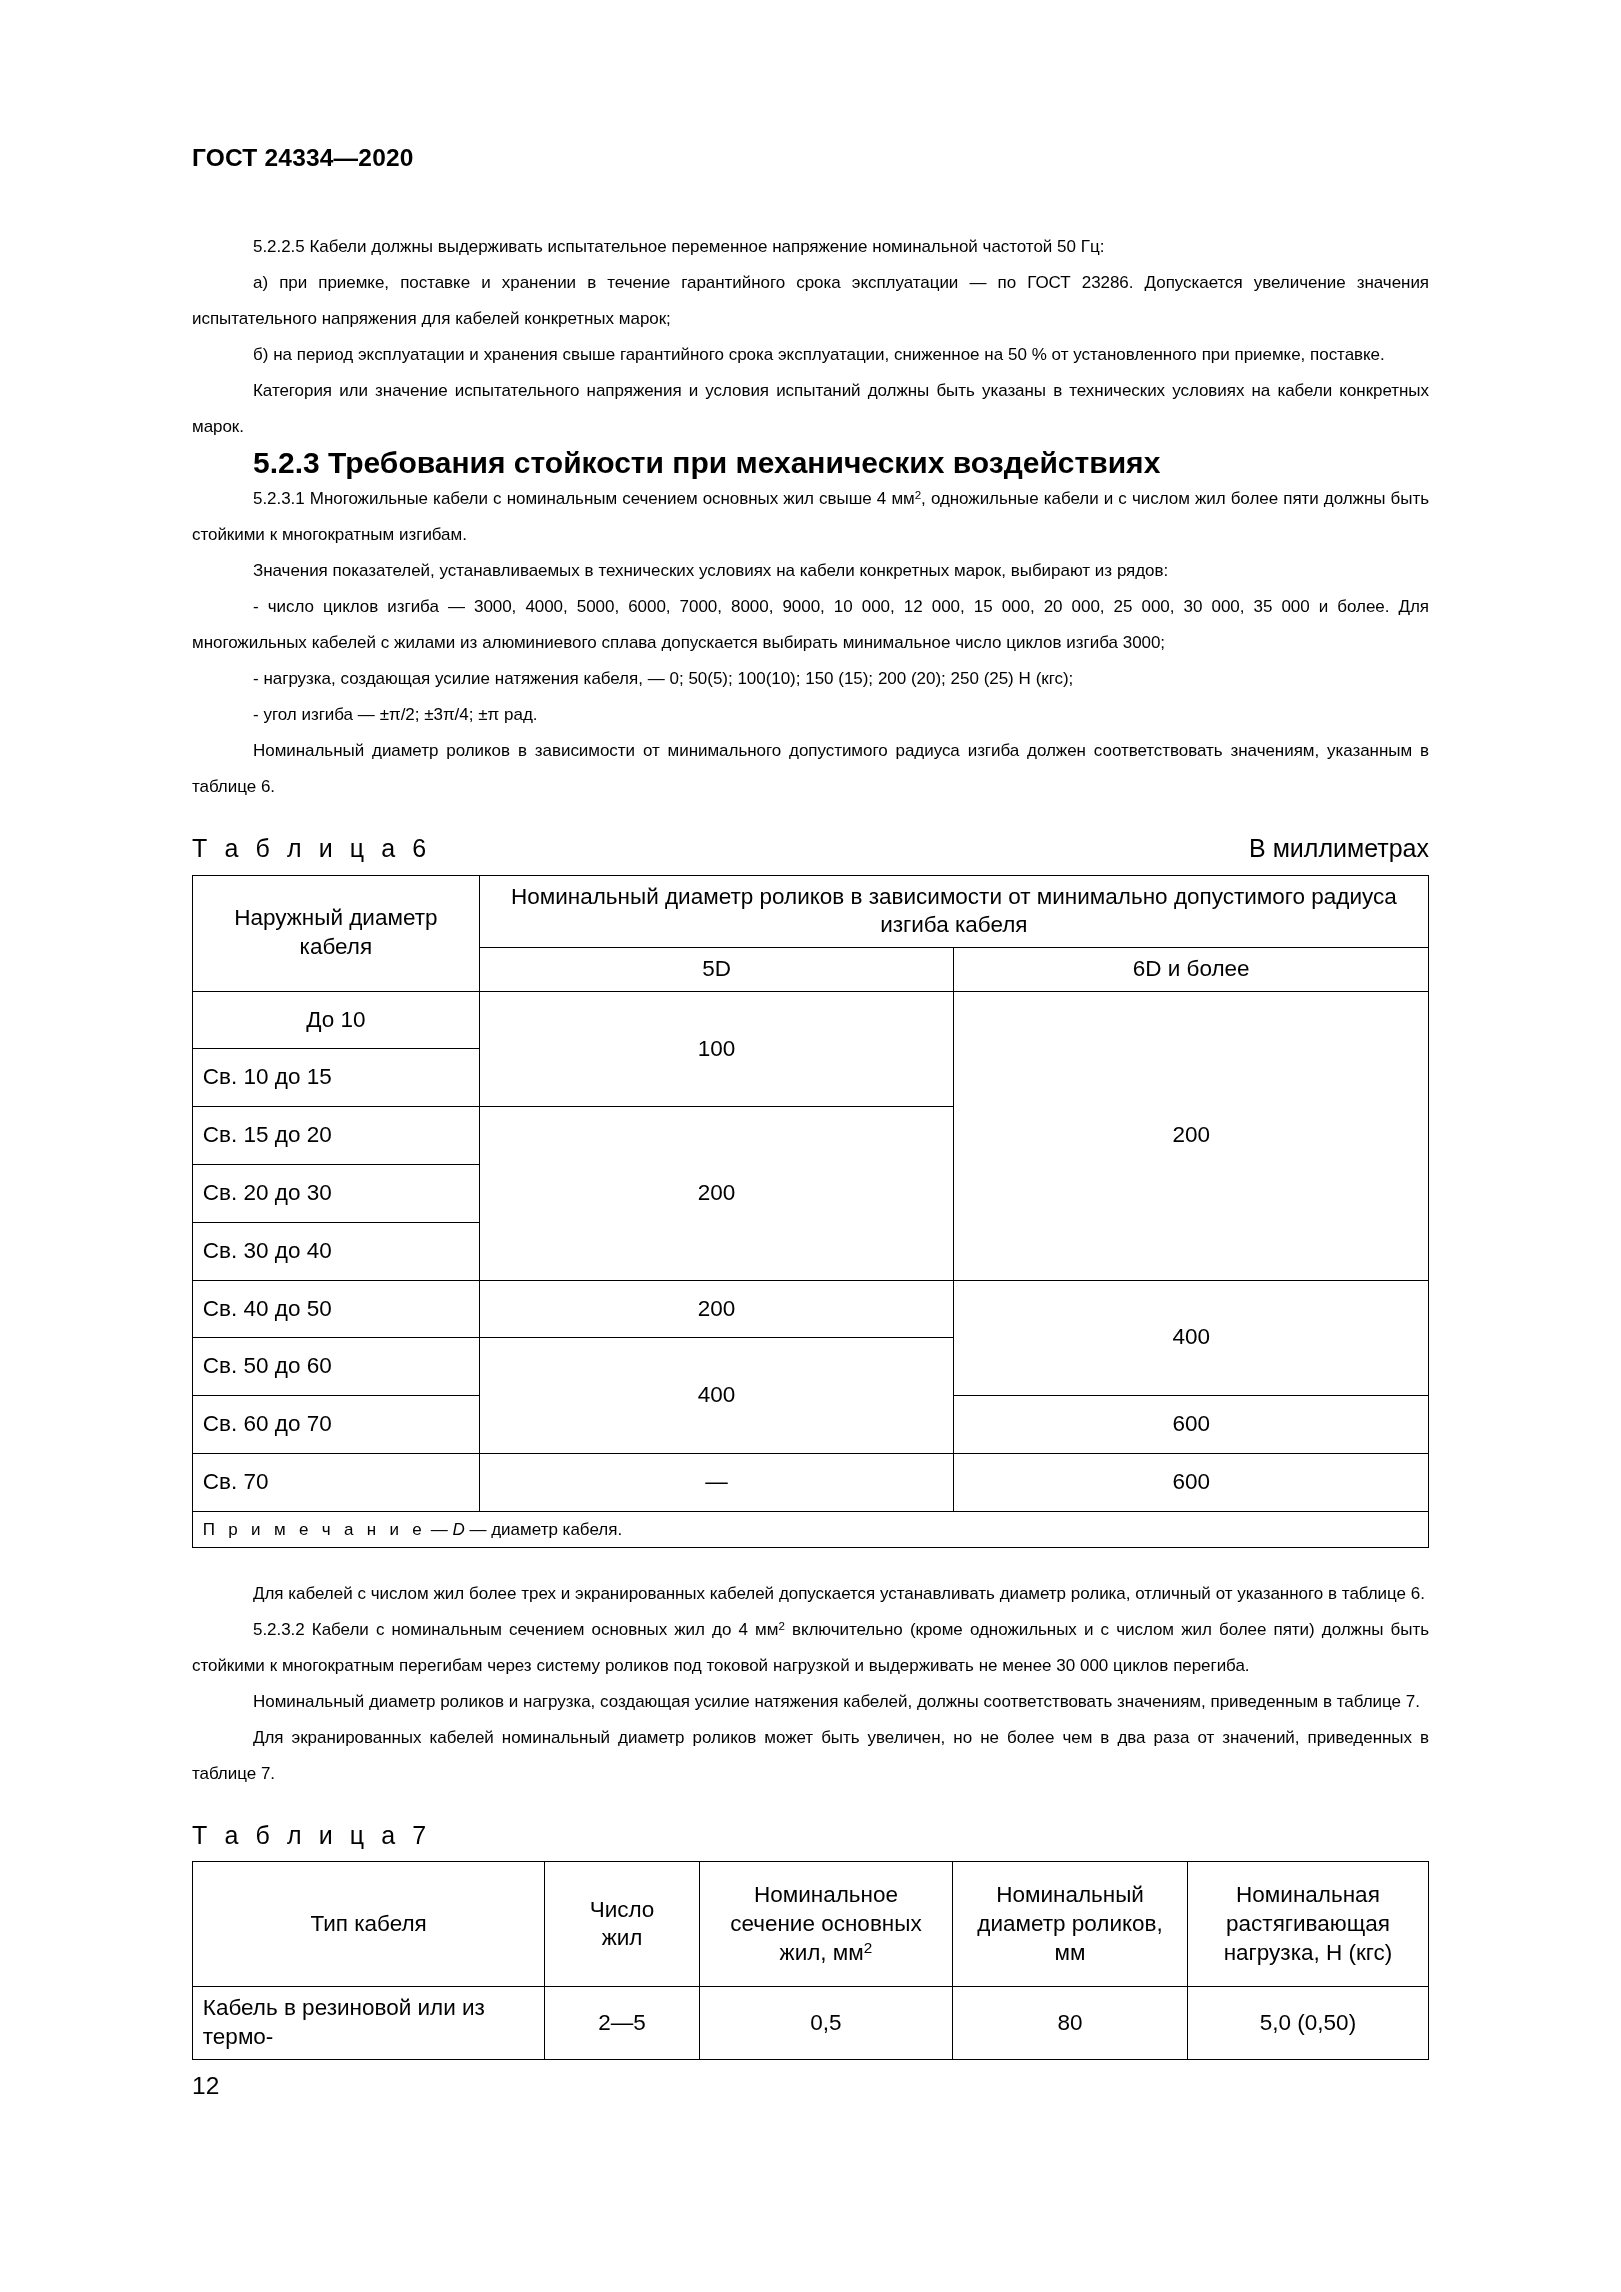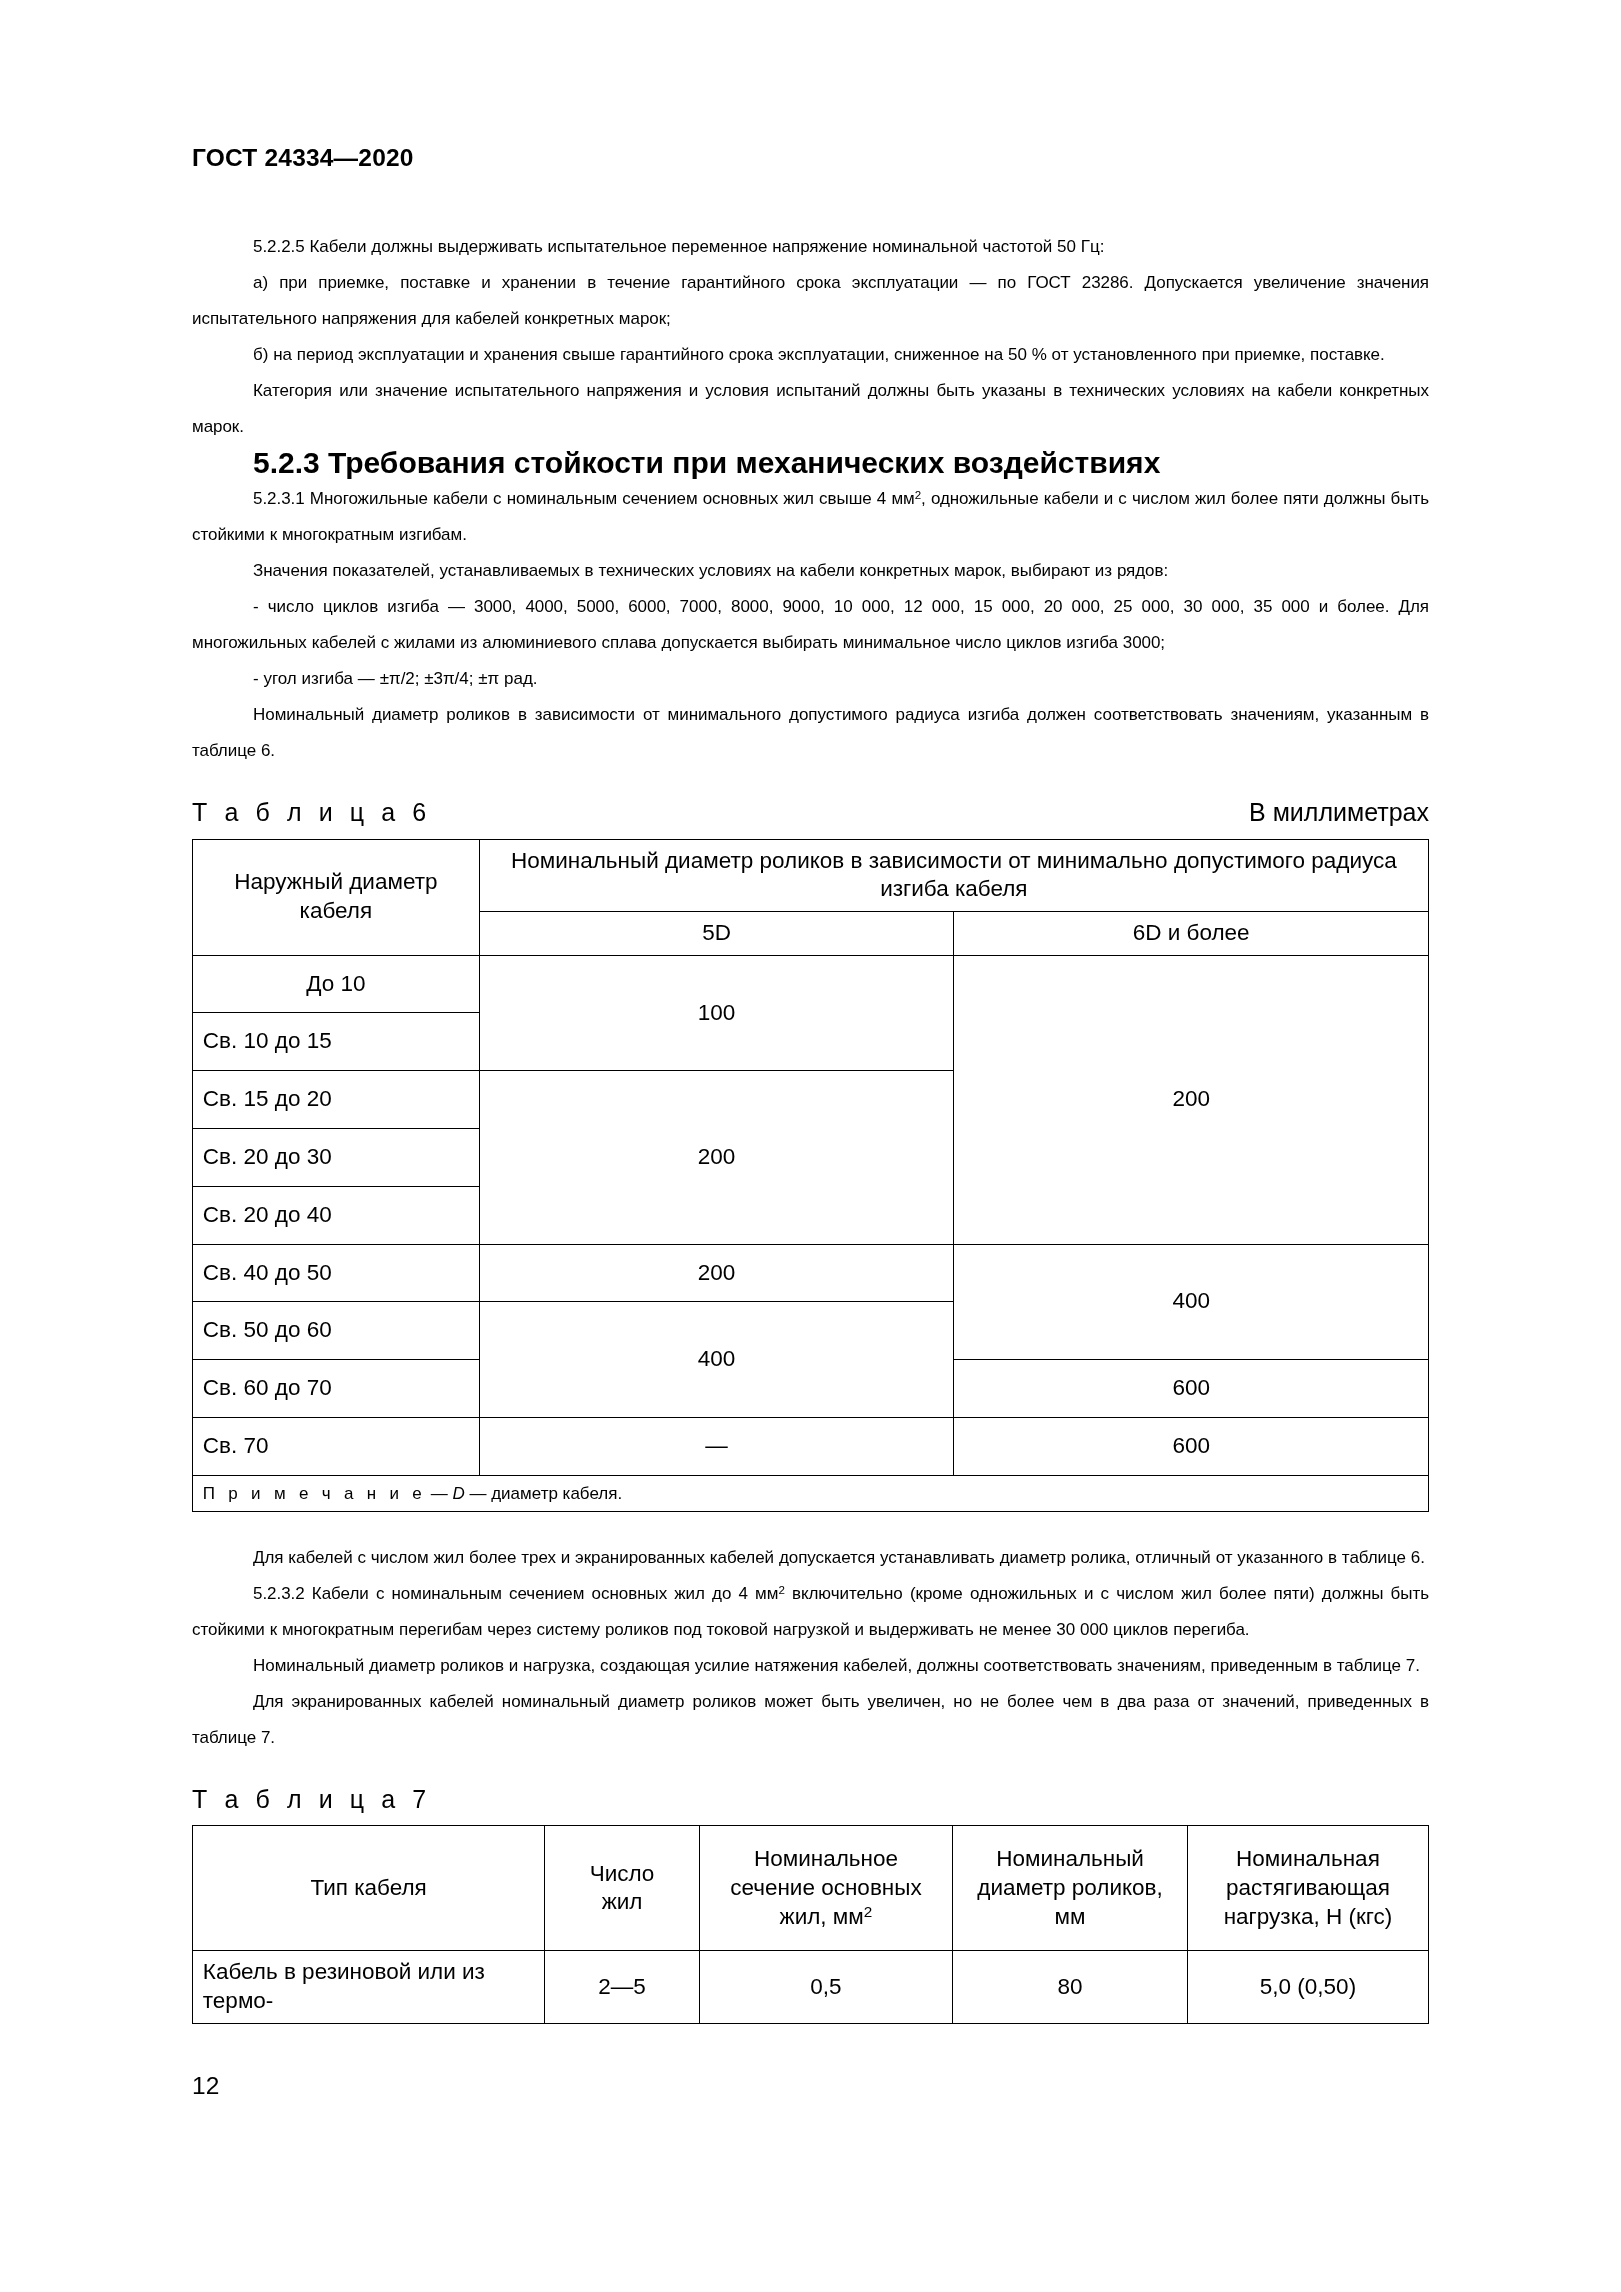--- a/index.html
+++ b/index.html
@@ -142,20 +142,21 @@
     <p class="body-text">а) при приемке, поставке и хранении в течение гарантийного срока эксплуатации — по ГОСТ 23286. Допускается увеличение значения испытательного напряжения для кабелей конкретных марок;</p>
     <p class="body-text">б) на период эксплуатации и хранения свыше гарантийного срока эксплуатации, сниженное на 50 % от установленного при приемке, поставке.</p>
     <p class="body-text">Категория или значение испытательного напряжения и условия испытаний должны быть указаны в технических условиях на кабели конкретных марок.</p>
 
     <h3 class="sub-head">5.2.3 Требования стойкости при механических воздействиях</h3>
 
     <p class="body-text"><span>5.2.3.1 Многожильные кабели с номинальным сечением основных жил свыше 4 мм</span><sup>2</sup><span>, одножильные кабели и с числом жил более пяти должны быть стойкими к многократным изгибам.</span></p>
 
     <p class="body-text">Значения показателей, устанавливаемых в технических условиях на кабели конкретных марок, выбирают из рядов:</p>
     <p class="body-text dash-item">- число циклов изгиба — 3000, 4000, 5000, 6000, 7000, 8000, 9000, 10 000, 12 000, 15 000, 20 000, 25 000, 30 000, 35 000 и более. Для многожильных кабелей с жилами из алюминиевого сплава допускается выбирать минимальное число циклов изгиба 3000;</p>
+    <p class="body-text dash-item">- нагрузка, создающая усилие натяжения кабеля, — 0; 50(5); 100(10); 150 (15); 200 (20); 250 (25) Н (кгс);</p>
     <p class="body-text dash-item">- угол изгиба — ±π/2; ±3π/4; ±π рад.</p>
     <p class="body-text">Номинальный диаметр роликов в зависимости от минимального допустимого радиуса изгиба должен соответствовать значениям, указанным в таблице 6.</p>
 
     <div class="table-caption-row">
       <span class="table-caption">Т а б л и ц а 6</span>
       <span class="table-units">В миллиметрах</span>
     </div>
 
     <table class="gost">
       <colgroup>
@@ -182,21 +183,21 @@
           <td class="t6-rowlabel">Св. 10 до 15</td>
         </tr>
         <tr>
           <td class="t6-rowlabel">Св. 15 до 20</td>
           <td rowspan="3" class="ctr">200</td>
         </tr>
         <tr>
           <td class="t6-rowlabel">Св. 20 до 30</td>
         </tr>
         <tr>
-          <td class="t6-rowlabel">Св. 20 до 40</td>
+          <td class="t6-rowlabel">Св. 30 до 40</td>
         </tr>
 
         <tr>
           <td class="t6-rowlabel">Св. 40 до 50</td>
           <td class="ctr">200</td>
           <td rowspan="2" class="ctr">400</td>
         </tr>
         <tr>
           <td class="t6-rowlabel">Св. 50 до 60</td>
           <td rowspan="2" class="ctr">400</td>

